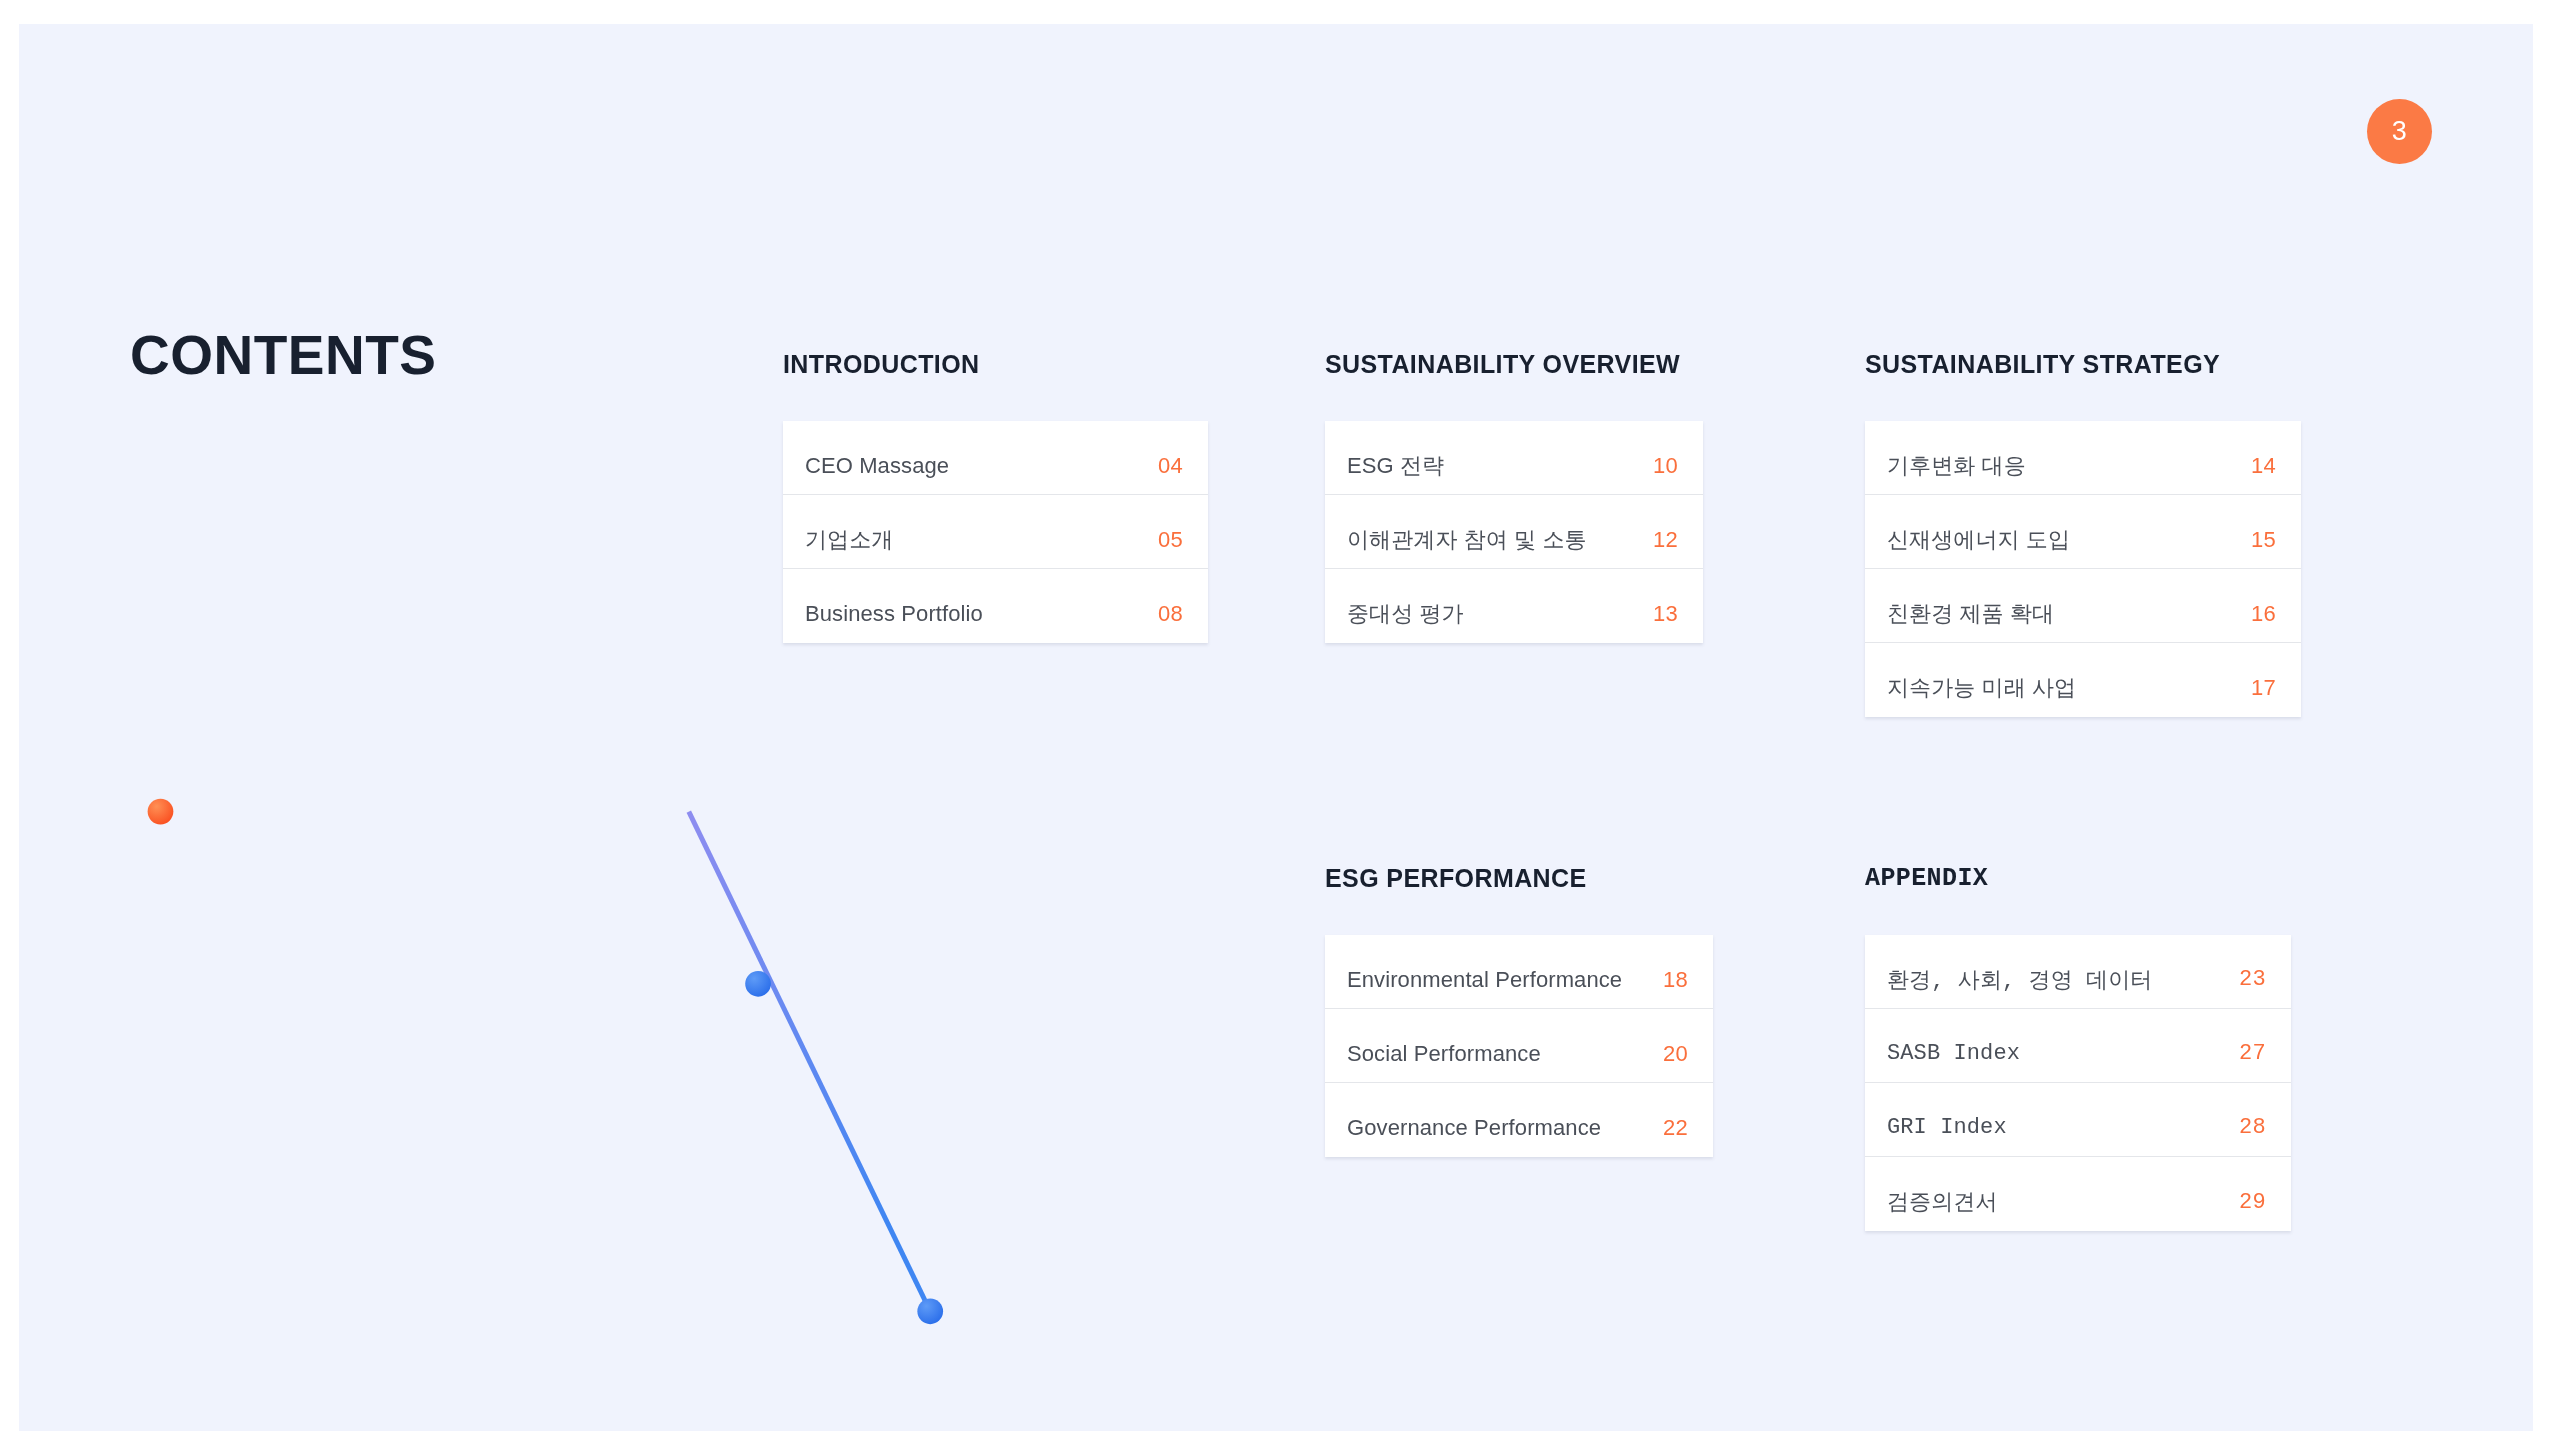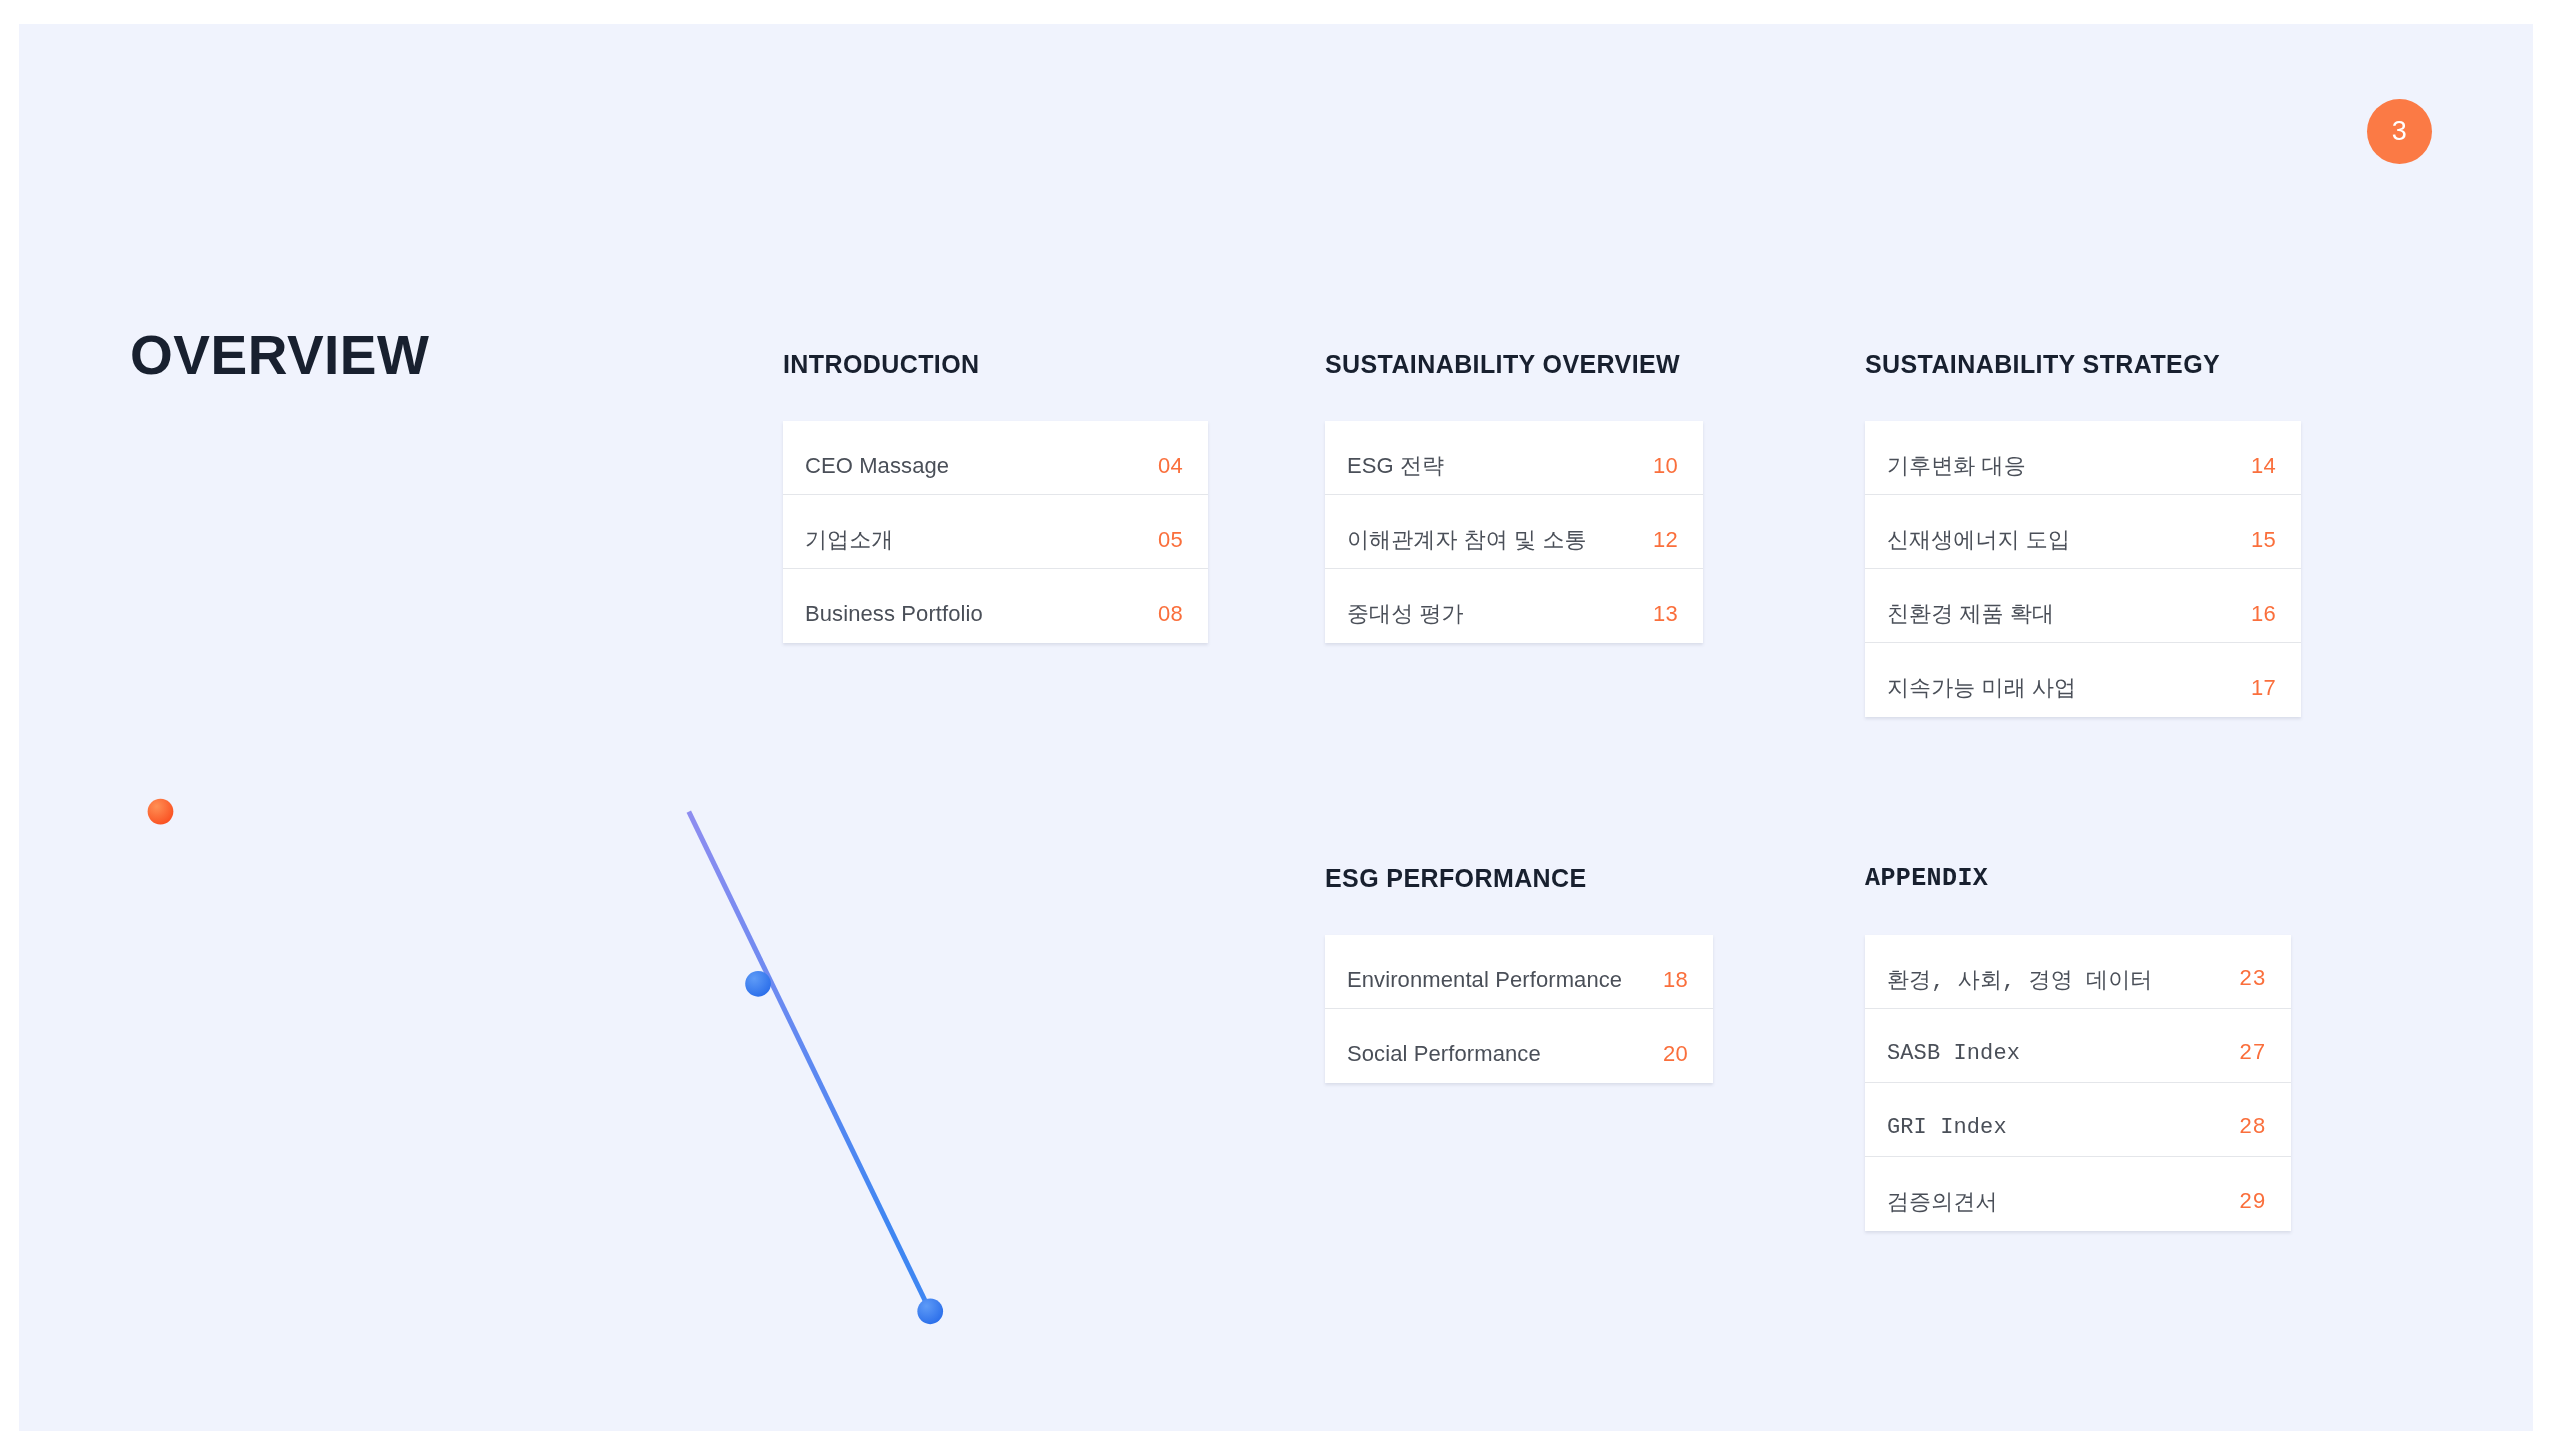--- a/index.html
+++ b/index.html
@@ -110,21 +110,21 @@
 
     <circle cx="143" cy="796" r="13" fill="url(#dotOrange)"></circle>
     <circle cx="747" cy="970" r="13" fill="url(#dotBlue)"></circle>
     <circle cx="921" cy="1301" r="13" fill="url(#dotBlue)"></circle>
   </svg>
 
   <div class="page-badge">
     <span>3</span>
   </div>
 
-  <div class="contents-title">OVERVIEW</div>
+  <div class="contents-title">CONTENTS</div>
 
   <div class="col" id="col-introduction">
     <div class="sec-head">INTRODUCTION</div>
     <div class="card">
       <div class="row">
         <span class="row-label">CEO Massage</span>
         <span class="row-num">04</span>
       </div>
       <div class="row">
         <span class="row-label">기업소개</span>
@@ -181,20 +181,24 @@
     <div class="sec-head">ESG PERFORMANCE</div>
     <div class="card">
       <div class="row">
         <span class="row-label">Environmental Performance</span>
         <span class="row-num">18</span>
       </div>
       <div class="row">
         <span class="row-label">Social Performance</span>
         <span class="row-num">20</span>
       </div>
+      <div class="row">
+        <span class="row-label">Governance Performance</span>
+        <span class="row-num">22</span>
+      </div>
     </div>
   </div>
 
   <div class="col" id="col-appendix">
     <div class="sec-head">APPENDIX</div>
     <div class="card">
       <div class="row">
         <span class="row-label">환경, 사회, 경영 데이터</span>
         <span class="row-num">23</span>
       </div>

